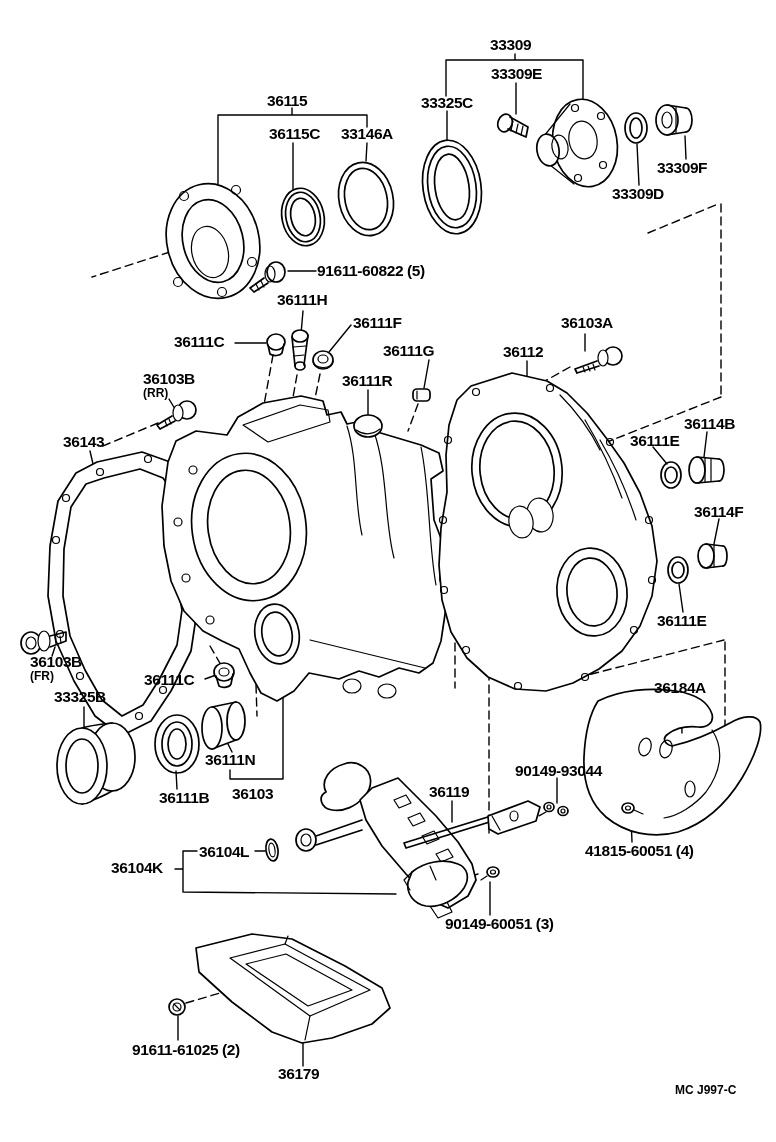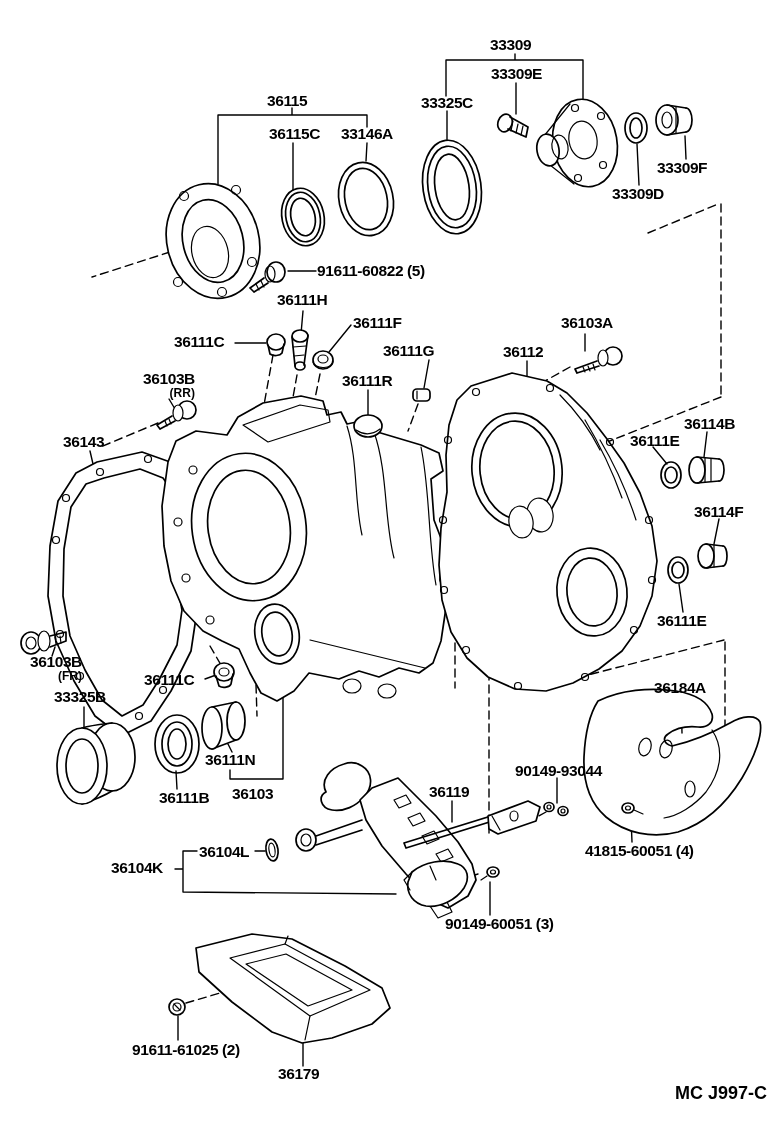--- a/index.html
+++ b/index.html
@@ -5,23 +5,23 @@
   html,body{margin:0;padding:0;background:#e8e8e8;}
   #stage{position:relative;width:776px;height:1142px;background:#ffffff;overflow:hidden;
          font-family:"Liberation Sans",sans-serif;}
   #drawing{position:absolute;left:0;top:0;}
   #drawing *{stroke:#000;fill:none;stroke-width:1.7;stroke-linecap:round;stroke-linejoin:round;}
   #drawing .w{fill:#ffffff;}
   #drawing .ldr{stroke-width:1.4;}
   #drawing .dash{stroke-width:1.4;stroke-dasharray:8 5;}
   #drawing .thin{stroke-width:1.2;}
   .lbl{position:absolute;font-weight:700;font-size:15.5px;letter-spacing:-0.4px;
-       color:#000;white-space:nowrap;line-height:1.02;text-align:right;}
+       color:#000;white-space:nowrap;line-height:1.02;}
   .lbl .sub{display:block;font-size:12px;letter-spacing:0;}
-  .code{position:absolute;font-weight:700;font-size:18px;color:#000;white-space:nowrap;}
+  .code{position:absolute;font-weight:700;font-size:12px;color:#000;white-space:nowrap;}
 </style>
 </head>
 <body>
 
 <div id="stage">
 
 <svg id="drawing" width="776" height="1142" viewBox="0 0 776 1142">
 
   <g>
     <path class="dash" d="M170,252 L92,277"></path>

